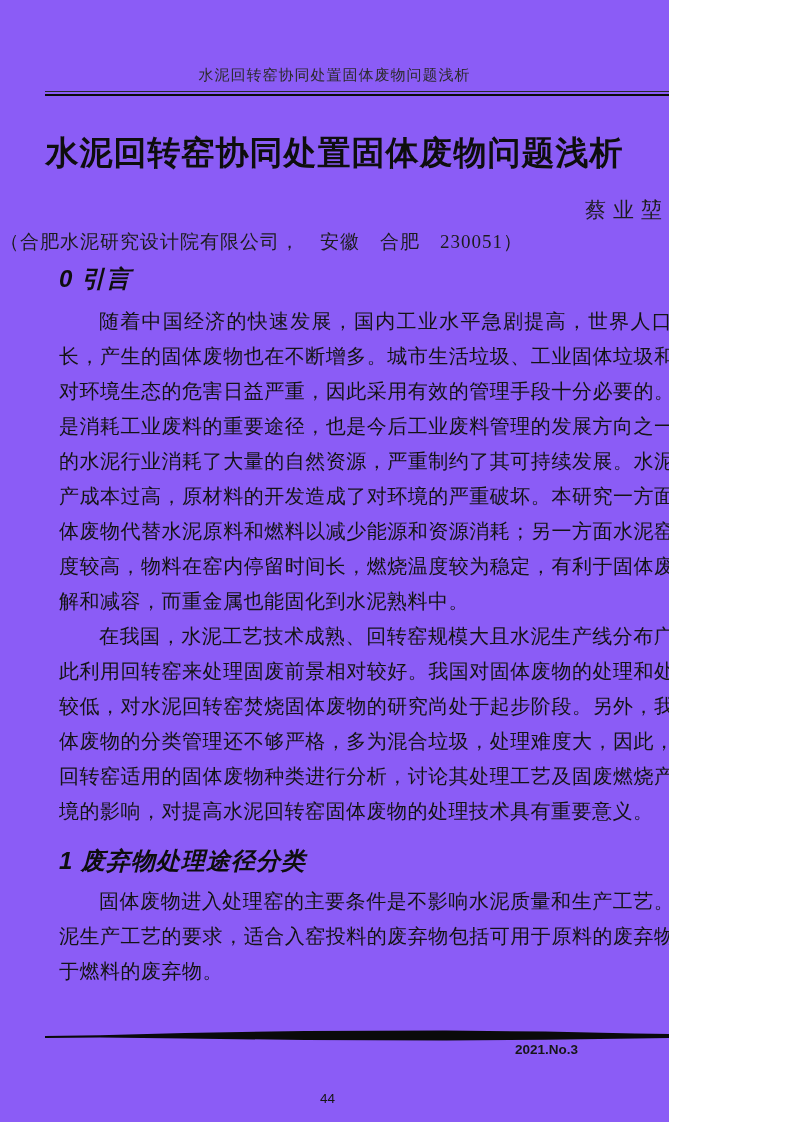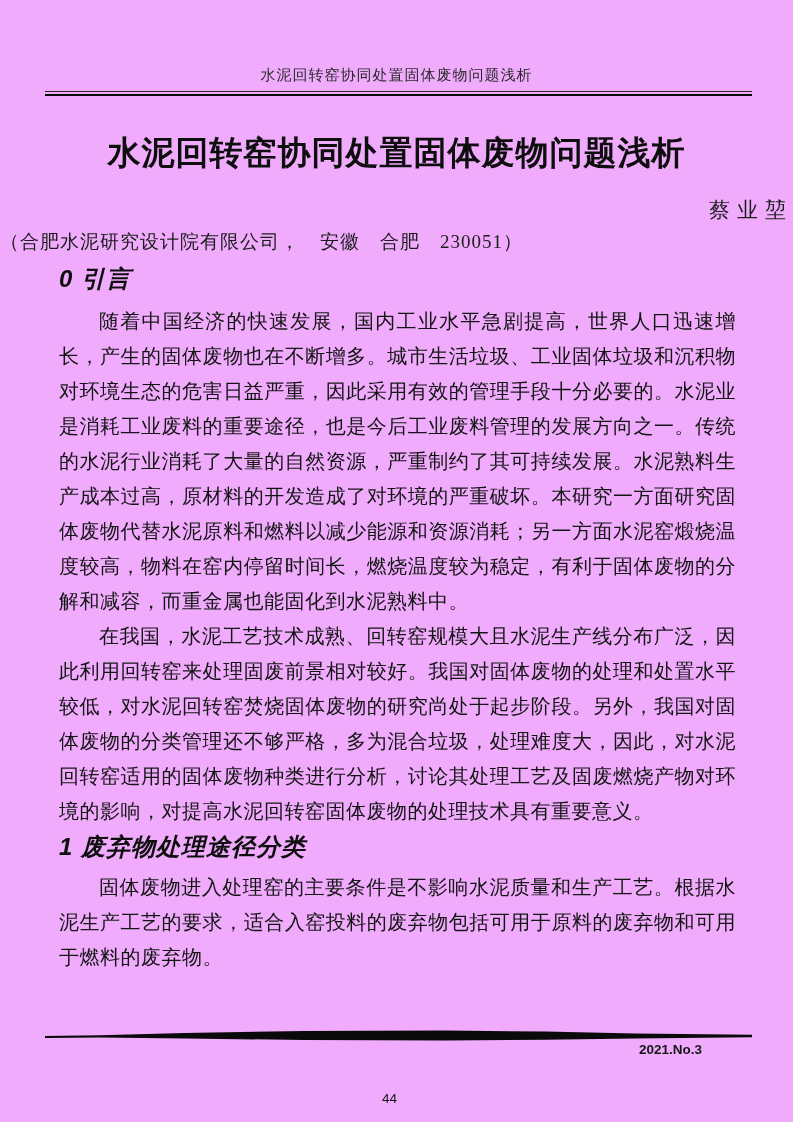--- a/index.html
+++ b/index.html
@@ -2,26 +2,27 @@
 <html lang="zh"><head>
 <meta charset="utf-8">
 <style>
   html, body {
     margin: 0;
     padding: 0;
     background: #ffffff;
   }
   .page {
     position: relative;
-    width: 793px;
+    width: 645px;
     height: 1122px;
-    background: #f0abfc;
+    background: #8b5cf6;
     overflow: hidden;
     color: #141414;
     font-family: "Liberation Serif", "DejaVu Serif", serif;
+    padding-left: 24px;
   }
 
   
   .running-title {
     position: absolute;
     top: 66px;
     left: 0;
     right: 0;
     text-align: center;
     font-size: 15px;
@@ -81,21 +82,21 @@
   .section-heading {
     font-family: "Liberation Sans", "DejaVu Sans", sans-serif;
     font-weight: bold;
     font-size: 24px;
     letter-spacing: 1px;
     color: #0e0e0e;
     margin: 0 0 9px 0;
     font-style: italic;
   }
   .section-heading.second {
-    margin-top: 2px;
+    margin-top: 16px;
     margin-bottom: 7px;
   }
   .body-paragraph {
     font-size: 20px;
     line-height: 35px;
     text-align: justify;
     text-justify: inter-ideograph;
     text-indent: 2em;
     letter-spacing: 0.5px;
     margin: 0;

